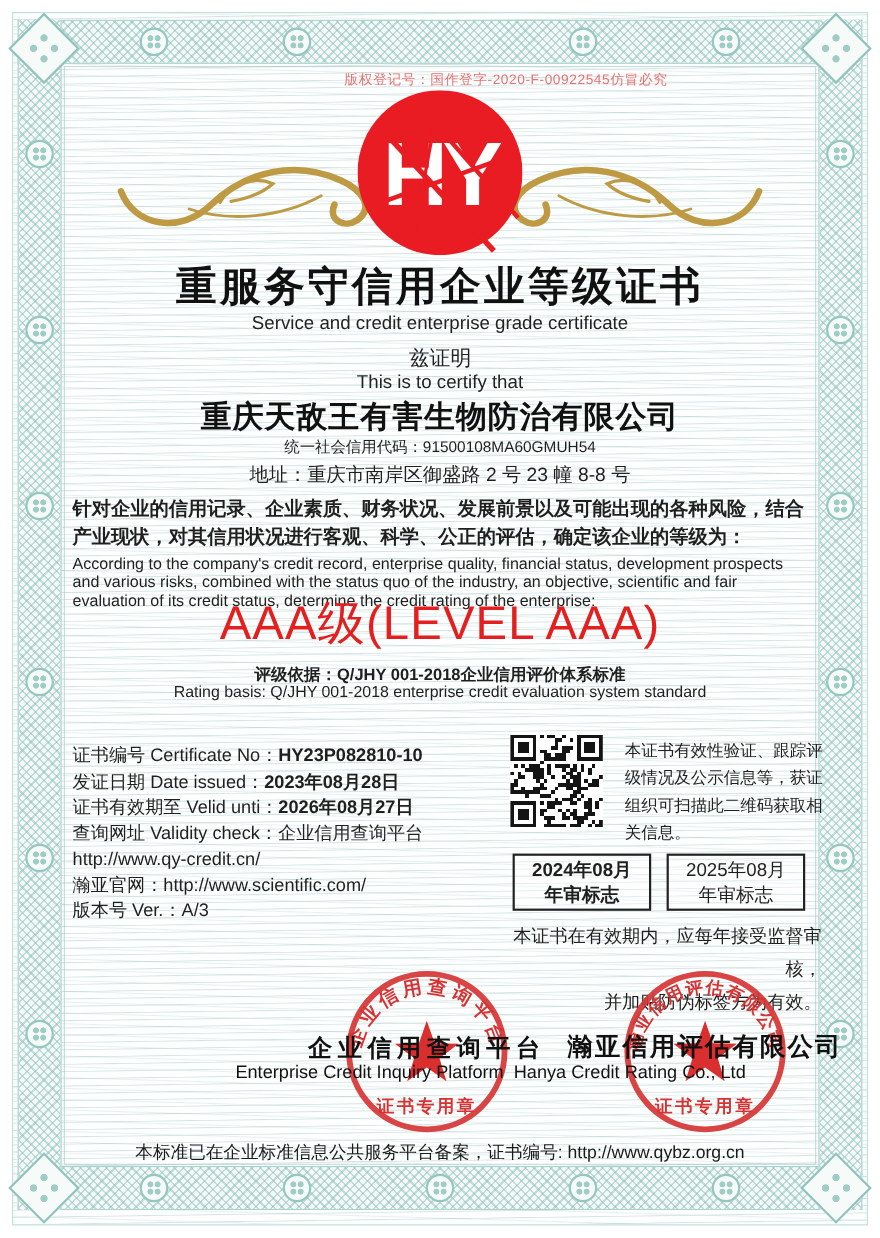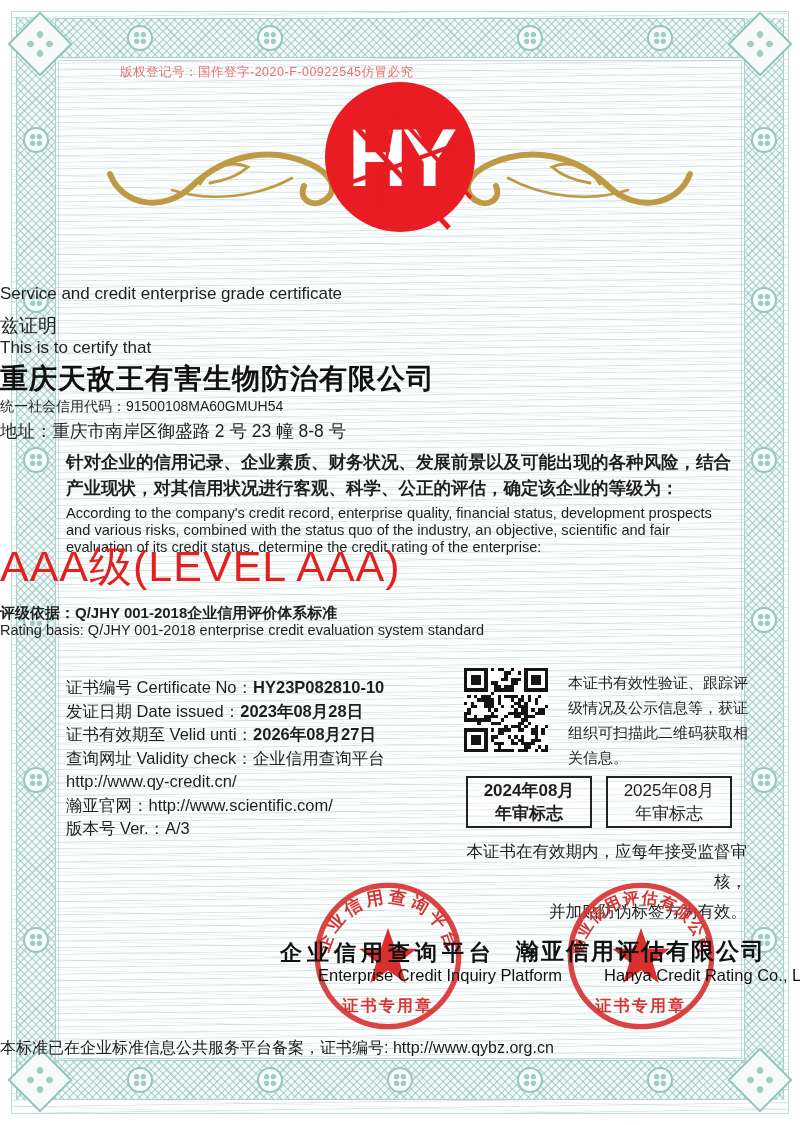--- a/index.html
+++ b/index.html
@@ -35,21 +35,21 @@
   .motif { position:absolute; width:26px; height:26px; border-radius:50%; border:2px solid #94c7bf; transform:translate(-50%,-50%);
     background:
       radial-gradient(circle at 35% 35%, #9fccc5 2.4px, transparent 3px),
       radial-gradient(circle at 65% 35%, #9fccc5 2.4px, transparent 3px),
       radial-gradient(circle at 35% 65%, #9fccc5 2.4px, transparent 3px),
       radial-gradient(circle at 65% 65%, #9fccc5 2.4px, transparent 3px),
       #f6fbfa; }
   .inner-frame { position:absolute; left:58px; right:58px; top:60px; bottom:66px; border:1px solid rgba(140,190,184,.5); }
 
   .abs { position:absolute; }
-  .ctr { left:0; right:0; text-align:left; }
+  .ctr { left:0; right:0; text-align:center; }
 
   .copyright { top:64px; font-size:12.5px; color:#e87070; letter-spacing:.5px; }
   .flourish { position:absolute; }
 
   .title-zh { top:236px; font-size:37px; font-weight:700; letter-spacing:3px; color:#111; }
   .title-en { top:284px; font-size:17px; color:#222; }
   .certify-zh { top:313px; font-size:19px; color:#222; }
   .certify-en { top:338px; font-size:17px; color:#222; }
 
   .company { top:360px; font-size:28px; font-weight:700; letter-spacing:1px; color:#111; }
@@ -70,21 +70,21 @@
 
   .qr-box { left:464px; top:668px; width:84px; height:84px; background:#fff; }
   .qr-note { left:568px; top:670px; width:180px; font-size:15px; line-height:25px; text-align:justify; font-weight:500; }
 
   .audit-box { position:absolute; top:776px; width:126px; height:52px; border:2.5px solid #222; background:rgba(255,255,255,.35);
     display:flex; flex-direction:column; align-items:center; justify-content:center; font-size:17px; line-height:23px; font-weight:500; }
   .audit-note { left:455px; top:836px; width:292px; text-align:right; font-size:16.5px; line-height:30px; font-weight:500; }
 
   .stamp-svg { position:absolute; width:152px; height:152px; }
   .stamp-name { position:absolute; width:348px; text-align:center; font-weight:700; color:#111; }
-  .stamp-en { position:absolute; width:348px; text-align:right; font-size:16.5px; color:#111; }
+  .stamp-en { position:absolute; width:348px; text-align:left; font-size:16.5px; color:#111; }
 
   .footer-line { top:1038px; font-size:16px; font-weight:500; color:#1a1a1a; }
 </style>
 </head>
 <body>
 
 <div class="page">
 
   <div class="waves"></div>
 
@@ -137,20 +137,21 @@
 
   <svg class="abs" style="left:325px;top:82px;" width="150" height="150" viewBox="0 0 150 150">
     <circle cx="75" cy="75" r="75" fill="#e81c22"></circle>
     <text x="75" y="104" text-anchor="middle" font-family="Liberation Sans, DejaVu Sans, sans-serif" font-size="82" font-weight="900" letter-spacing="-5" fill="#ffffff">HY</text>
     <line x1="28" y1="42" x2="124" y2="146" stroke="#e81c22" stroke-width="5"></line>
     <line x1="58" y1="16" x2="146" y2="116" stroke="#e81c22" stroke-width="4"></line>
     <line x1="16" y1="104" x2="144" y2="58" stroke="#e81c22" stroke-width="4"></line>
     <line x1="70" y1="30" x2="52" y2="128" stroke="#e81c22" stroke-width="3"></line>
   </svg>
 
+  <div class="abs ctr title-zh">重服务守信用企业等级证书</div>
   <div class="abs ctr title-en">Service and credit enterprise grade certificate</div>
   <div class="abs ctr certify-zh">兹证明</div>
   <div class="abs ctr certify-en">This is to certify that</div>
 
   <div class="abs ctr company">重庆天敌王有害生物防治有限公司</div>
   <div class="abs ctr code-line">统一社会信用代码：91500108MA60GMUH54</div>
   <div class="abs ctr addr-line">地址：重庆市南岸区御盛路 2 号 23 幢 8-8 号</div>
 
   <div class="abs para para-zh">针对企业的信用记录、企业素质、财务状况、发展前景以及可能出现的各种风险，结合产业现状，对其信用状况进行客观、科学、公正的评估，确定该企业的等级为：</div>
   <div class="abs para para-en">According to the company's credit record, enterprise quality, financial status, development prospects and various risks, combined with the status quo of the industry, an objective, scientific and fair evaluation of its credit status, determine the credit rating of the enterprise:</div>

